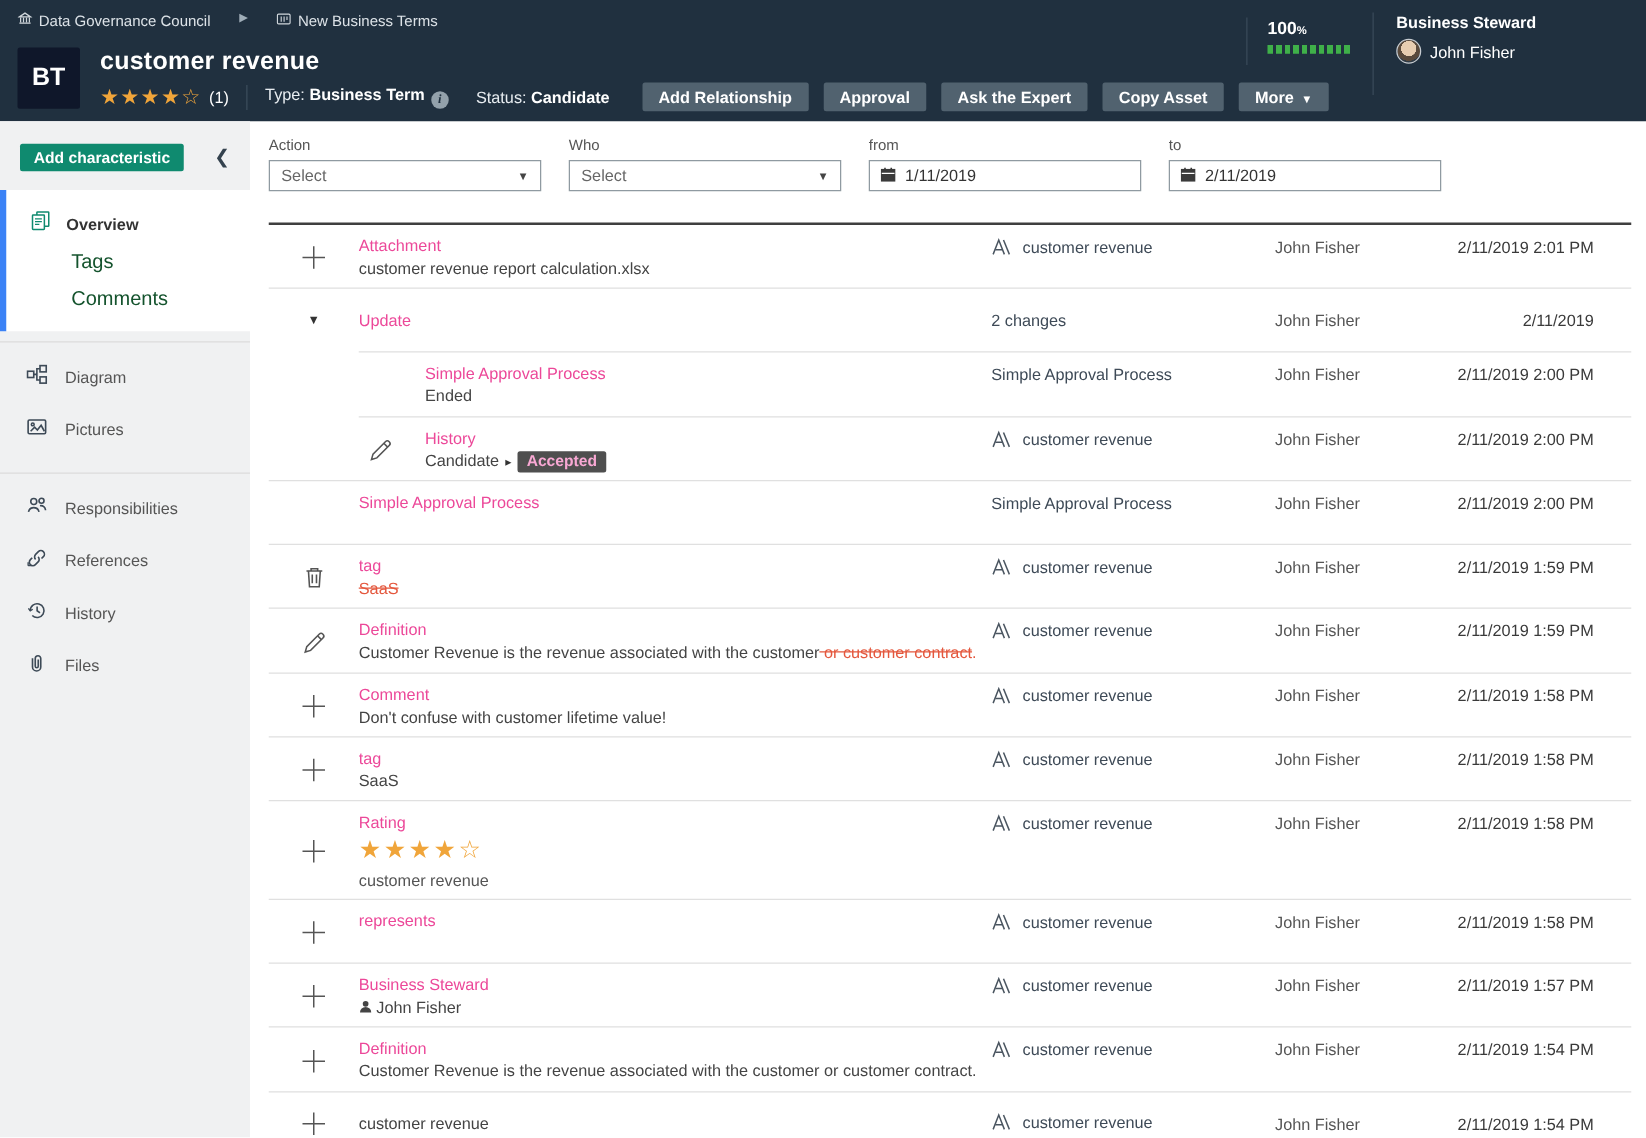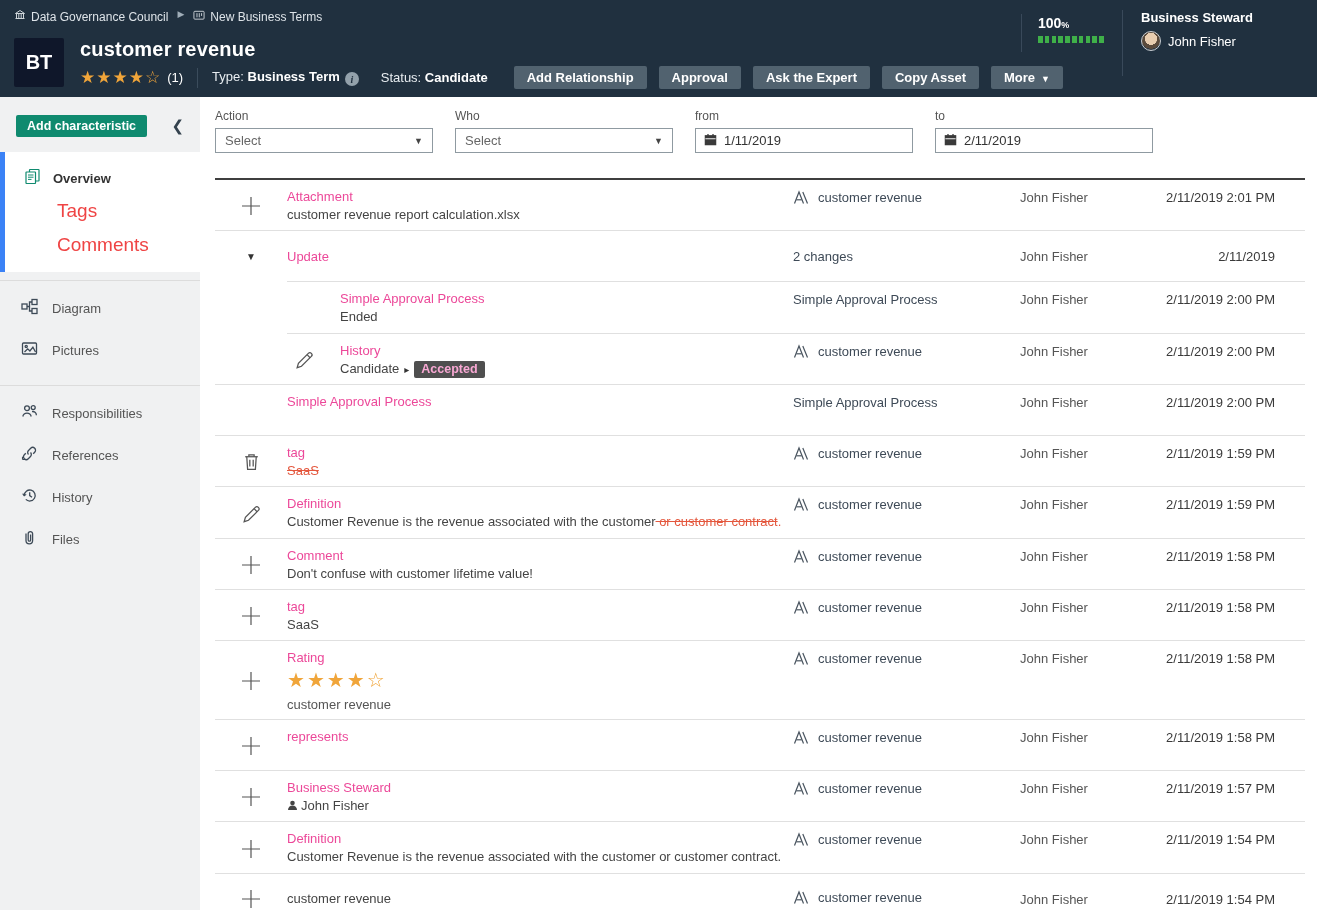--- a/index.html
+++ b/index.html
@@ -1,21 +1,21 @@
 <!DOCTYPE html>
 <html><head>
 <meta charset="utf-8">
 <style>
   * { box-sizing: border-box; margin: 0; padding: 0; }
   html,body { width:1317px; height:910px; overflow:hidden; background:#fff;
     font-family:"Liberation Sans", sans-serif; }
 
   
   .header-band { position:relative; height:97px; background:#20303f; color:#fff; }
-  .breadcrumb { display:flex; align-items:flex-start; gap:9px; padding:9px 0 0 14px;
+  .breadcrumb { display:flex; align-items:flex-start; gap:23px; padding:9px 0 0 14px;
     font-size:12px; color:#dde3e8; }
   .crumb { display:flex; align-items:center; gap:5px; cursor:pointer; }
   .crumb-sep { color:#9fadb8; font-size:9px; }
   .header-main { position:absolute; top:38px; left:14px; display:flex; }
   .bt-tile { width:50px; height:49px; background:#0f172a; border-radius:2px;
     display:flex; align-items:center; justify-content:center; font-size:20px; font-weight:bold; }
   .head-right { margin-left:16px; }
   .asset-title { font-size:20px; font-weight:bold; letter-spacing:.2px; }
   .head-sub { display:flex; align-items:center; margin-top:5px; font-size:13px; }
   .stars-hdr { color:#f0a53a; font-size:17px; letter-spacing:1px; line-height:1; cursor:pointer; }
@@ -25,21 +25,21 @@
   .kv b { color:#fff; }
   .info-i { display:inline-flex; width:14px; height:14px; border-radius:50%; background:#93a1ab;
     color:#20303f; font-size:10px; font-weight:bold; align-items:center; justify-content:center;
     margin-left:5px; vertical-align:-2px; font-family:"Liberation Serif",serif; font-style:italic; cursor:pointer; }
   .hbtn { background:#51626f; color:#fff; border:none; border-radius:2px; font-size:13px;
     font-weight:bold; padding:4px 13px; margin-right:12px; cursor:pointer;
     font-family:"Liberation Sans",sans-serif; white-space:nowrap; }
   .hbtn .caret { font-size:9px; margin-left:6px; }
   .hbtns { display:flex; margin-left:4px; }
 
-  .user-panel { position:absolute; top:10px; right:64px; display:flex; align-items:flex-start; }
+  .user-panel { position:absolute; top:10px; right:88px; display:flex; align-items:flex-start; }
   .vline1 { width:1px; height:38px; background:#39495a; margin-top:4px; }
   .progress-block { margin:4px 16px 0 16px; width:68px; }
   .progress-num { font-size:14px; font-weight:bold; }
   .progress-num .pct { font-size:9px; }
   .progress-bar { margin-top:4px; height:7px;
     background:repeating-linear-gradient(90deg,#3fb049 0 4.5px, transparent 4.5px 6.8px); }
   .vline2 { width:1px; height:66px; background:#39495a; margin-right:18px; }
   .steward-block { }
   .steward-role { font-size:13px; font-weight:bold; }
   .steward-user { display:flex; align-items:center; gap:7px; margin-top:6px; cursor:pointer; }
@@ -54,21 +54,21 @@
   
   .sidebar { position:relative; width:200px; background:#f0f1f2; flex-shrink:0; }
   .add-char { margin:18px 0 0 16px; background:#0f8a6f; color:#fff; border:none; border-radius:2px;
     font-size:12.5px; font-weight:bold; padding:4px 11px; cursor:pointer;
     font-family:"Liberation Sans",sans-serif; }
   .collapse { position:absolute; top:18px; right:16px; font-size:15px; color:#34424e;
     cursor:pointer; line-height:22px; }
   .nav-active { margin-top:15px; background:#fff; border-left:5px solid #3b82f6; padding:11px 0 10px 0; }
   .nav-main { display:flex; align-items:center; gap:12px; padding:5px 0 5px 19px; cursor:pointer; }
   .nav-main .lbl { font-size:13px; font-weight:bold; color:#333; }
-  .nav-sub { padding:6px 0 6px 52px; font-size:19px; color:#ef4444; cursor:pointer; }
+  .nav-sub { padding:6px 0 6px 52px; font-size:16px; color:#14532d; cursor:pointer; }
   .side-sep { height:1px; background:#dcdcdc; margin-top:8px; }
   .nav-group { padding:6px 0; }
   .nav-item { display:flex; align-items:center; gap:14px; padding:11px 0 11px 21px;
     font-size:13px; color:#555; cursor:pointer; }
   .nav-item svg, .nav-main svg { flex-shrink:0; }
 
   
   .main { flex:1; background:#fff; padding:12px 12px 0 15px; }
   .filters { display:flex; gap:22px; }
   .filter { width:218px; }

